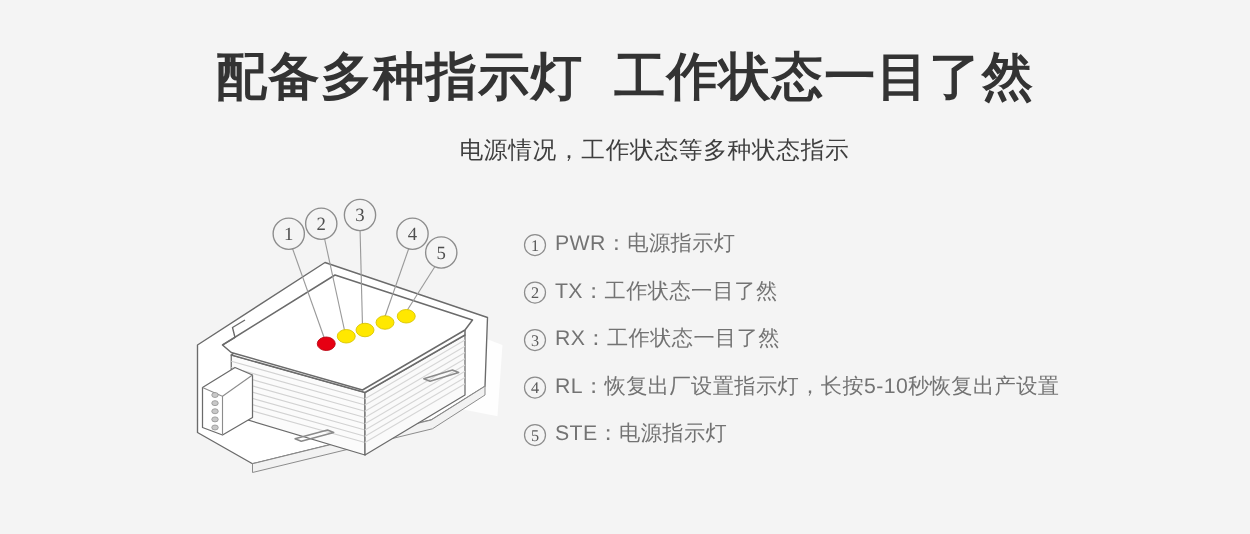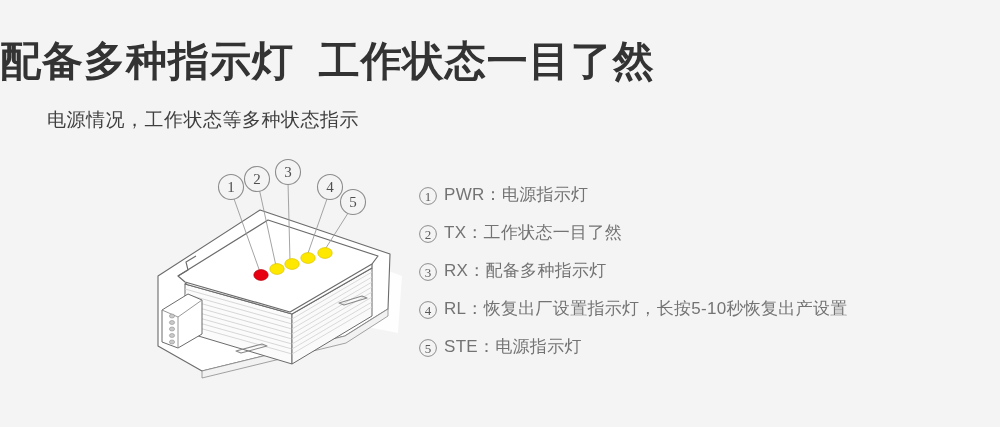--- a/index.html
+++ b/index.html
@@ -21,21 +21,21 @@
     height: 427px;
     background: #f4f4f4;
   }
 
   
   .header {
     position: absolute;
     top: 0;
     left: 0;
     width: 1000px;
-    text-align: left;
+    text-align: center;
   }
   .title {
     margin: 0;
     padding-top: 36px;
     font-size: 41px;
     font-weight: bold;
     color: #333333;
     letter-spacing: 1px;
     line-height: 1.25;
     white-space: pre;
@@ -241,21 +241,21 @@
         <span class="legend-text">TX：工作状态一目了然</span>
       </div>
 
       <div class="legend-item">
         <span class="legend-marker">
           <svg width="20" height="20" viewBox="0 0 20 20">
             <circle cx="10" cy="10" r="8.4" fill="none" stroke="#8d8d8d" stroke-width="1"></circle>
             <text class="mk-num" x="10" y="14.6" text-anchor="middle">3</text>
           </svg>
         </span>
-        <span class="legend-text">RX：配备多种指示灯</span>
+        <span class="legend-text">RX：工作状态一目了然</span>
       </div>
 
       <div class="legend-item">
         <span class="legend-marker">
           <svg width="20" height="20" viewBox="0 0 20 20">
             <circle cx="10" cy="10" r="8.4" fill="none" stroke="#8d8d8d" stroke-width="1"></circle>
             <text class="mk-num" x="10" y="14.6" text-anchor="middle">4</text>
           </svg>
         </span>
         <span class="legend-text">RL：恢复出厂设置指示灯，长按5-10秒恢复出产设置</span>

